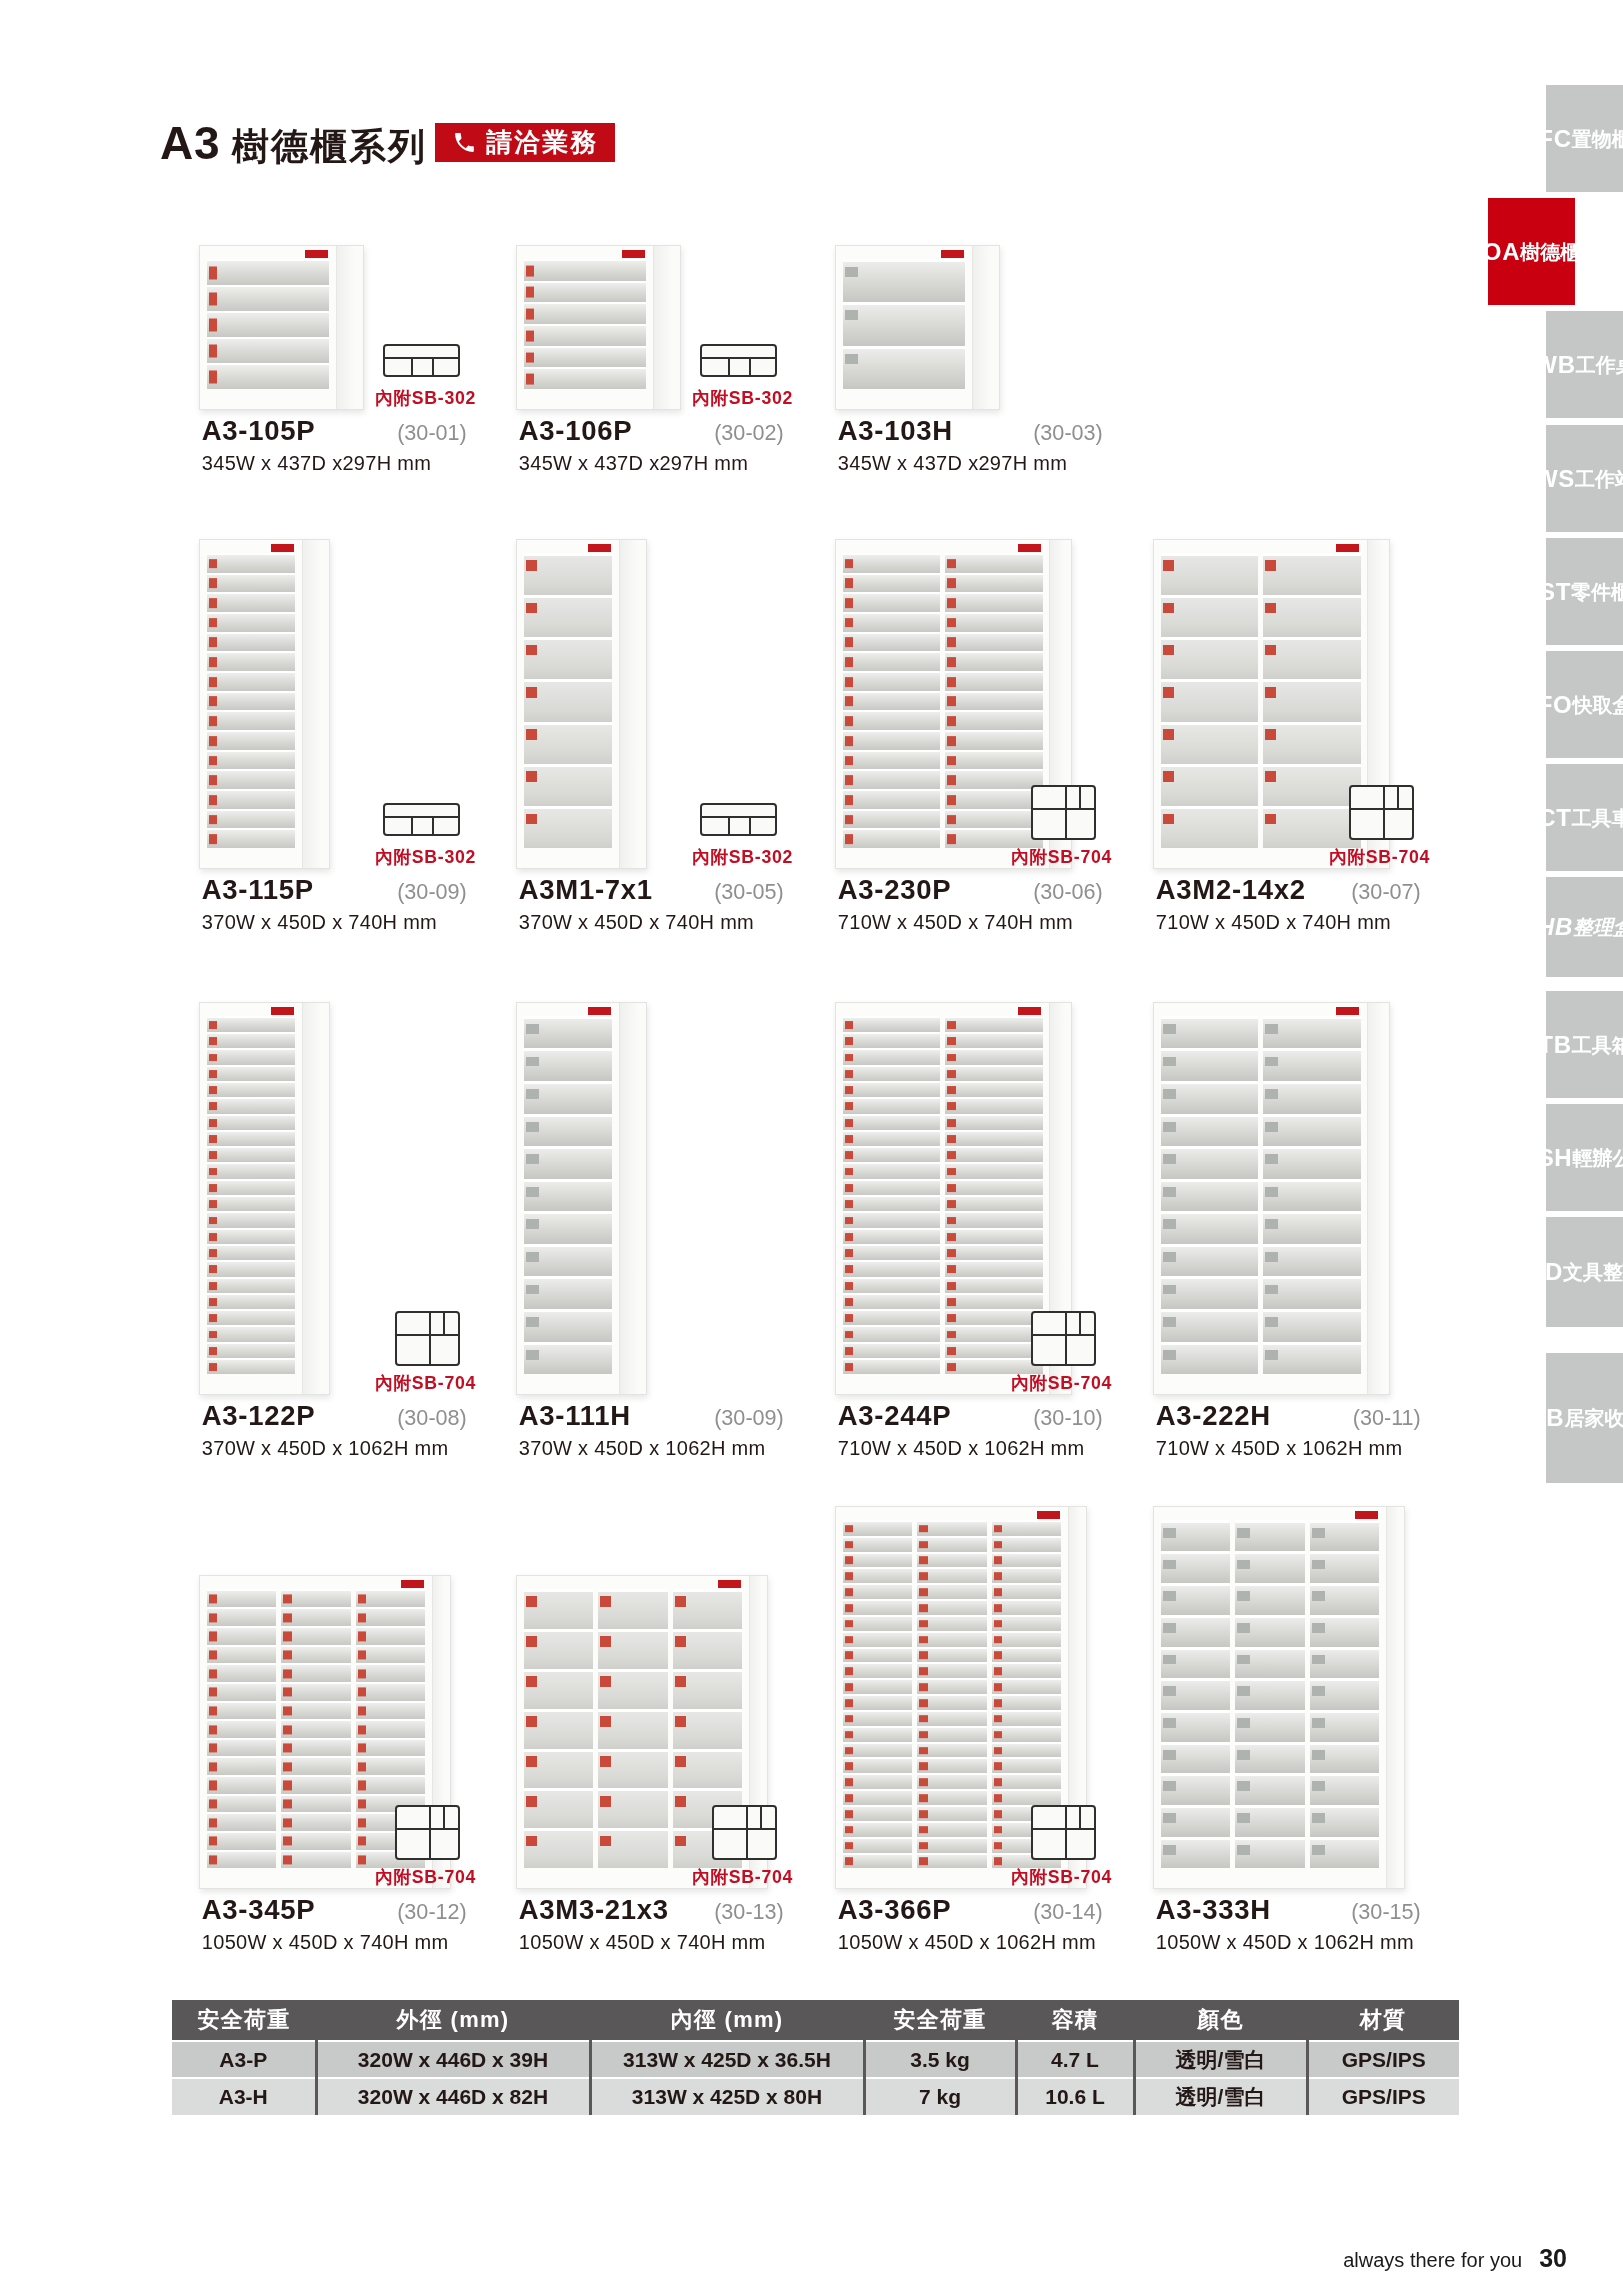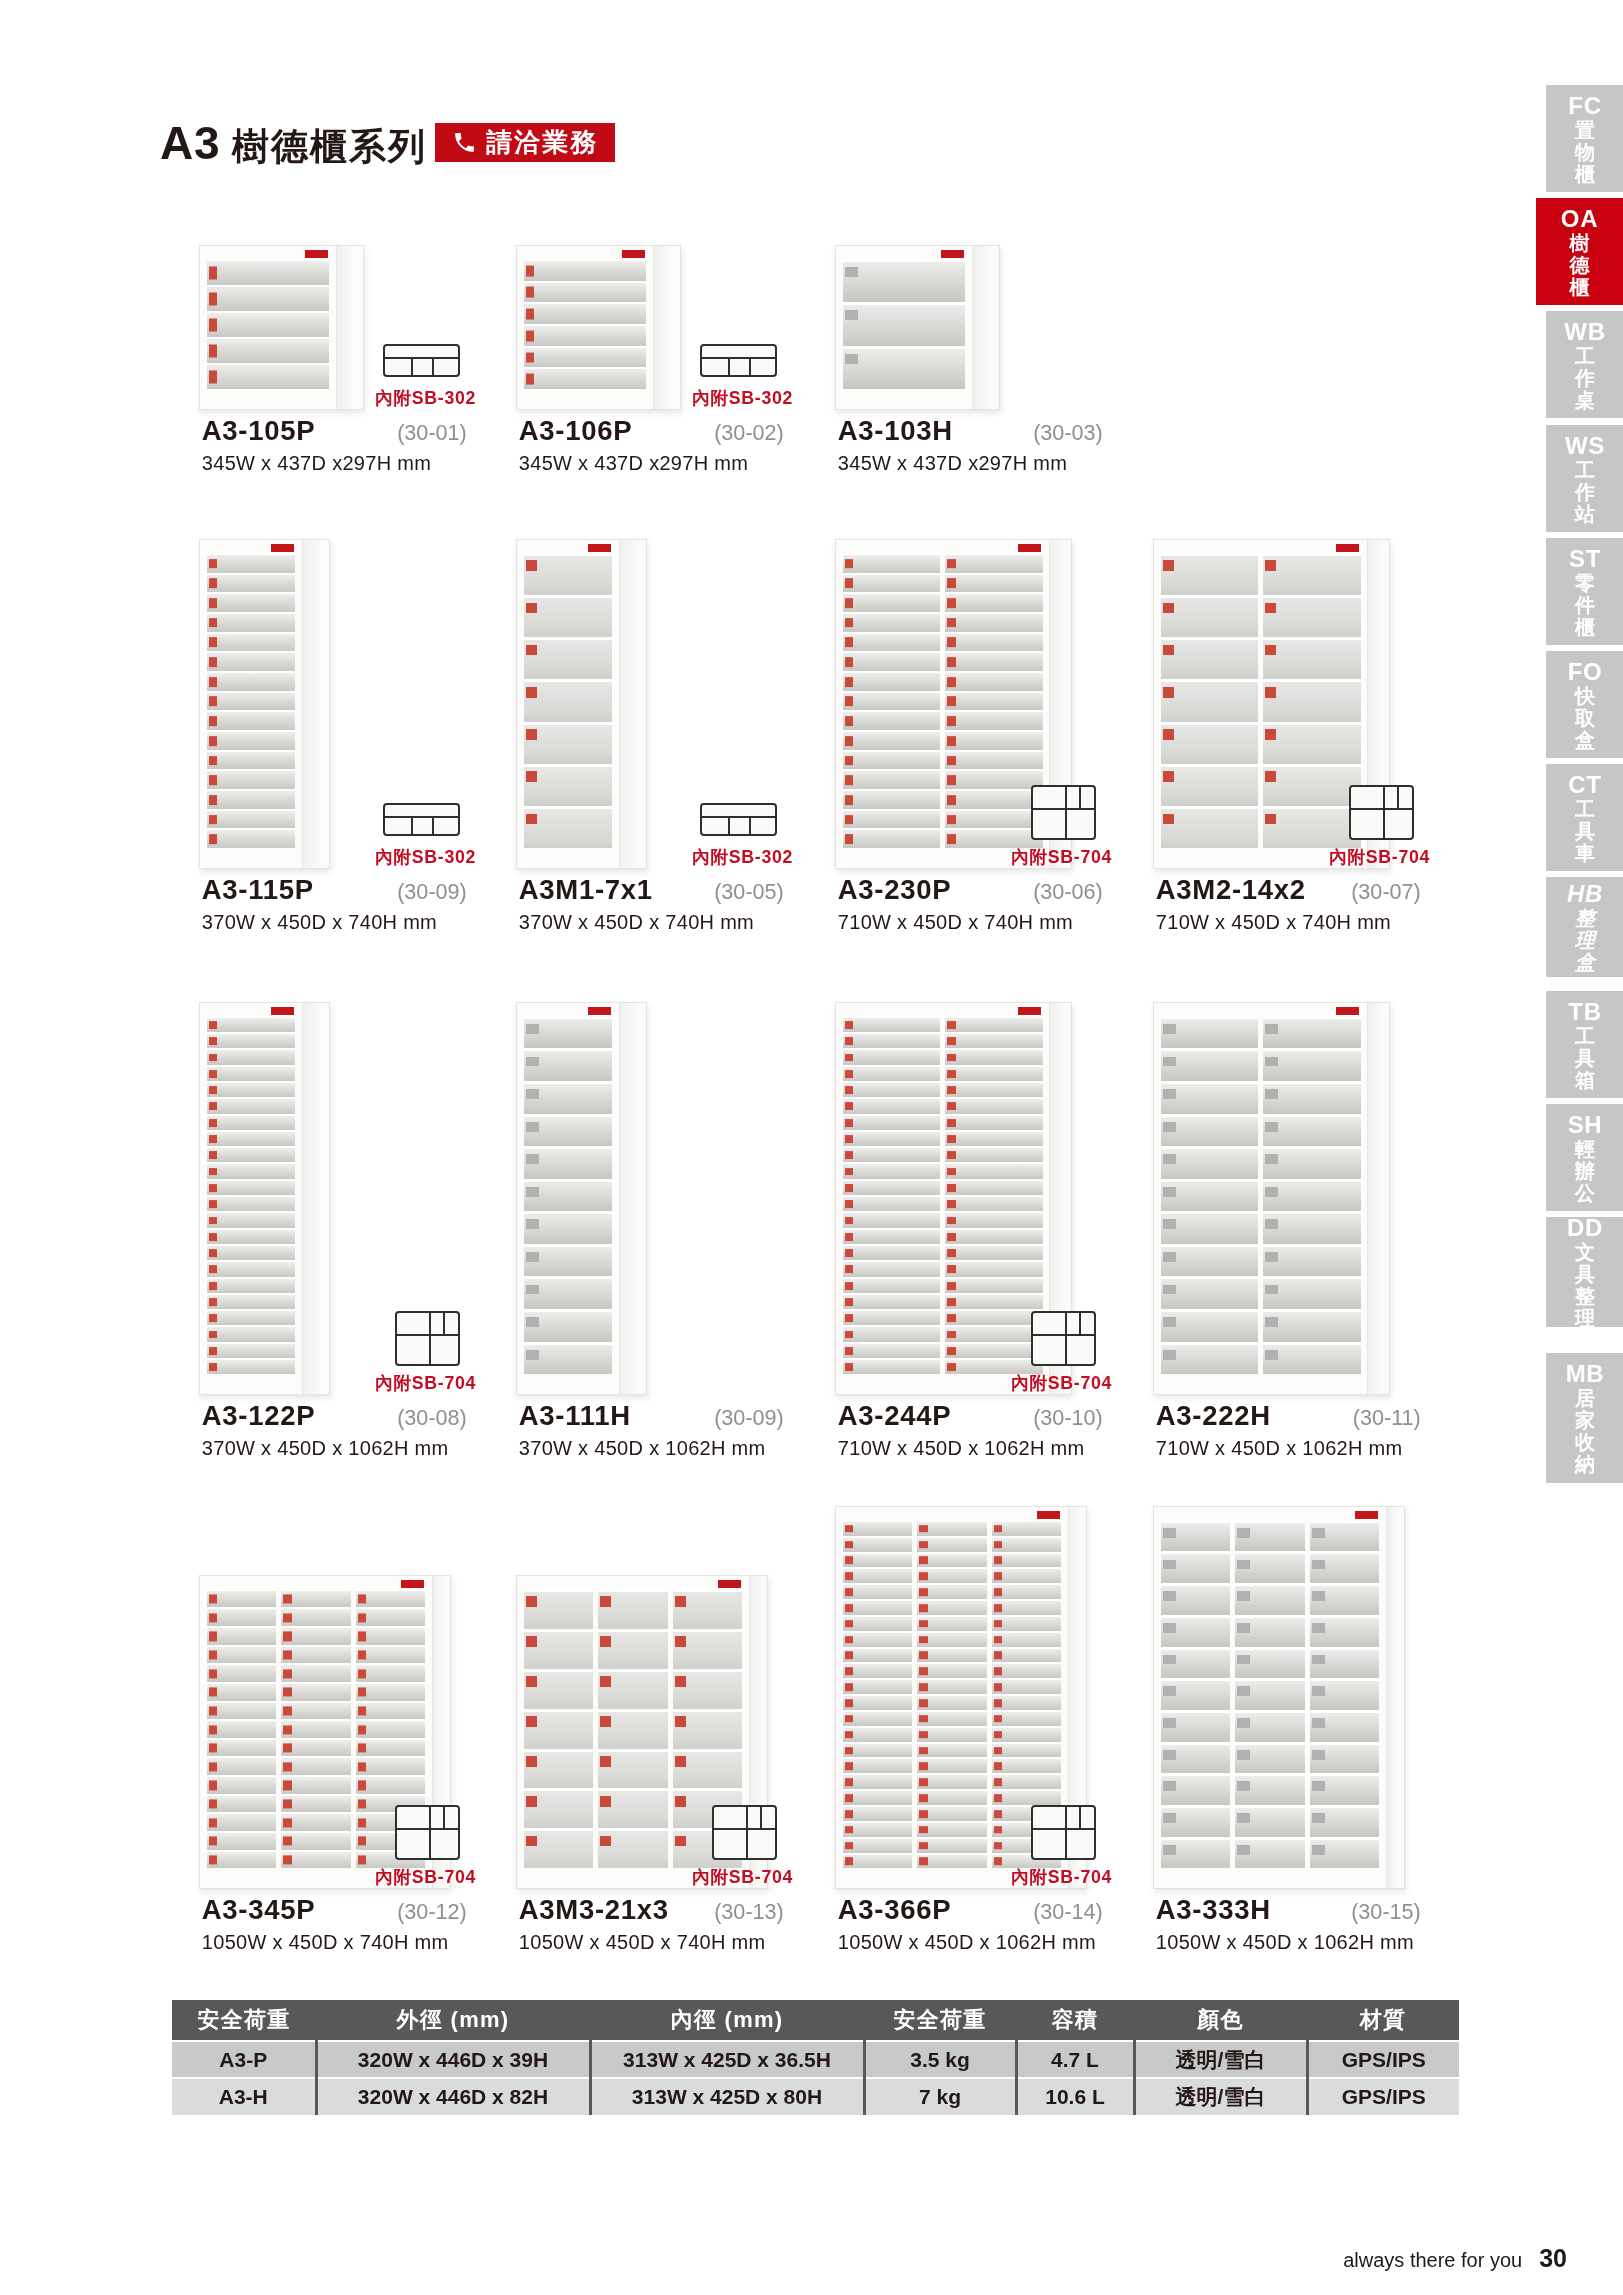--- a/index.html
+++ b/index.html
@@ -52,23 +52,23 @@
   .note { position:absolute; right:22px; bottom:5.2px; font-size:17.7px; font-weight:bold; color:#c30d23; letter-spacing:0.7px; }
 
   .caption { position:absolute; left:11.8px; top:100%; width:296px; }
   .model-row { display:flex; align-items:baseline; }
   .model { font-size:27.5px; font-weight:bold; color:#231815; letter-spacing:0.7px; }
   .pcode { font-size:21.6px; color:#8f8f8f; margin-left:auto; margin-right:31px; }
   .dims  { font-size:20px; color:#231815; margin-top:5.2px; letter-spacing:0.3px; }
 
   
   .side-tab { position:absolute; left:1546px; width:78px; background:#c5c6c6;
-    display:flex; flex-direction:column; align-items:center; justify-content:center;
+    display:flex; flex-direction:row; align-items:center; justify-content:center;
     color:#fff; font-weight:bold; }
-  .side-tab.active { left:1536px; width:87px; background:#c8000f; }
+  .side-tab.active { left:1488px; width:87px; background:#c8000f; }
   .tab-code { font-size:24px; line-height:26px; letter-spacing:0.7px; }
   .tab-char { font-size:20px; line-height:22px; }
 
   
   .spec-table { position:absolute; left:172px; top:2000px; border-collapse:collapse; table-layout:fixed; }
   .spec-table th { background:#595757; color:#fff; font-size:22px; font-weight:bold;
     height:41px; text-align:center; letter-spacing:1.3px; }
   .spec-table td { height:37px; text-align:center; font-size:21px; font-weight:bold; color:#231815;
     border-right:3.3px solid #595757; }
   .spec-table td:last-child { border-right:none; }

